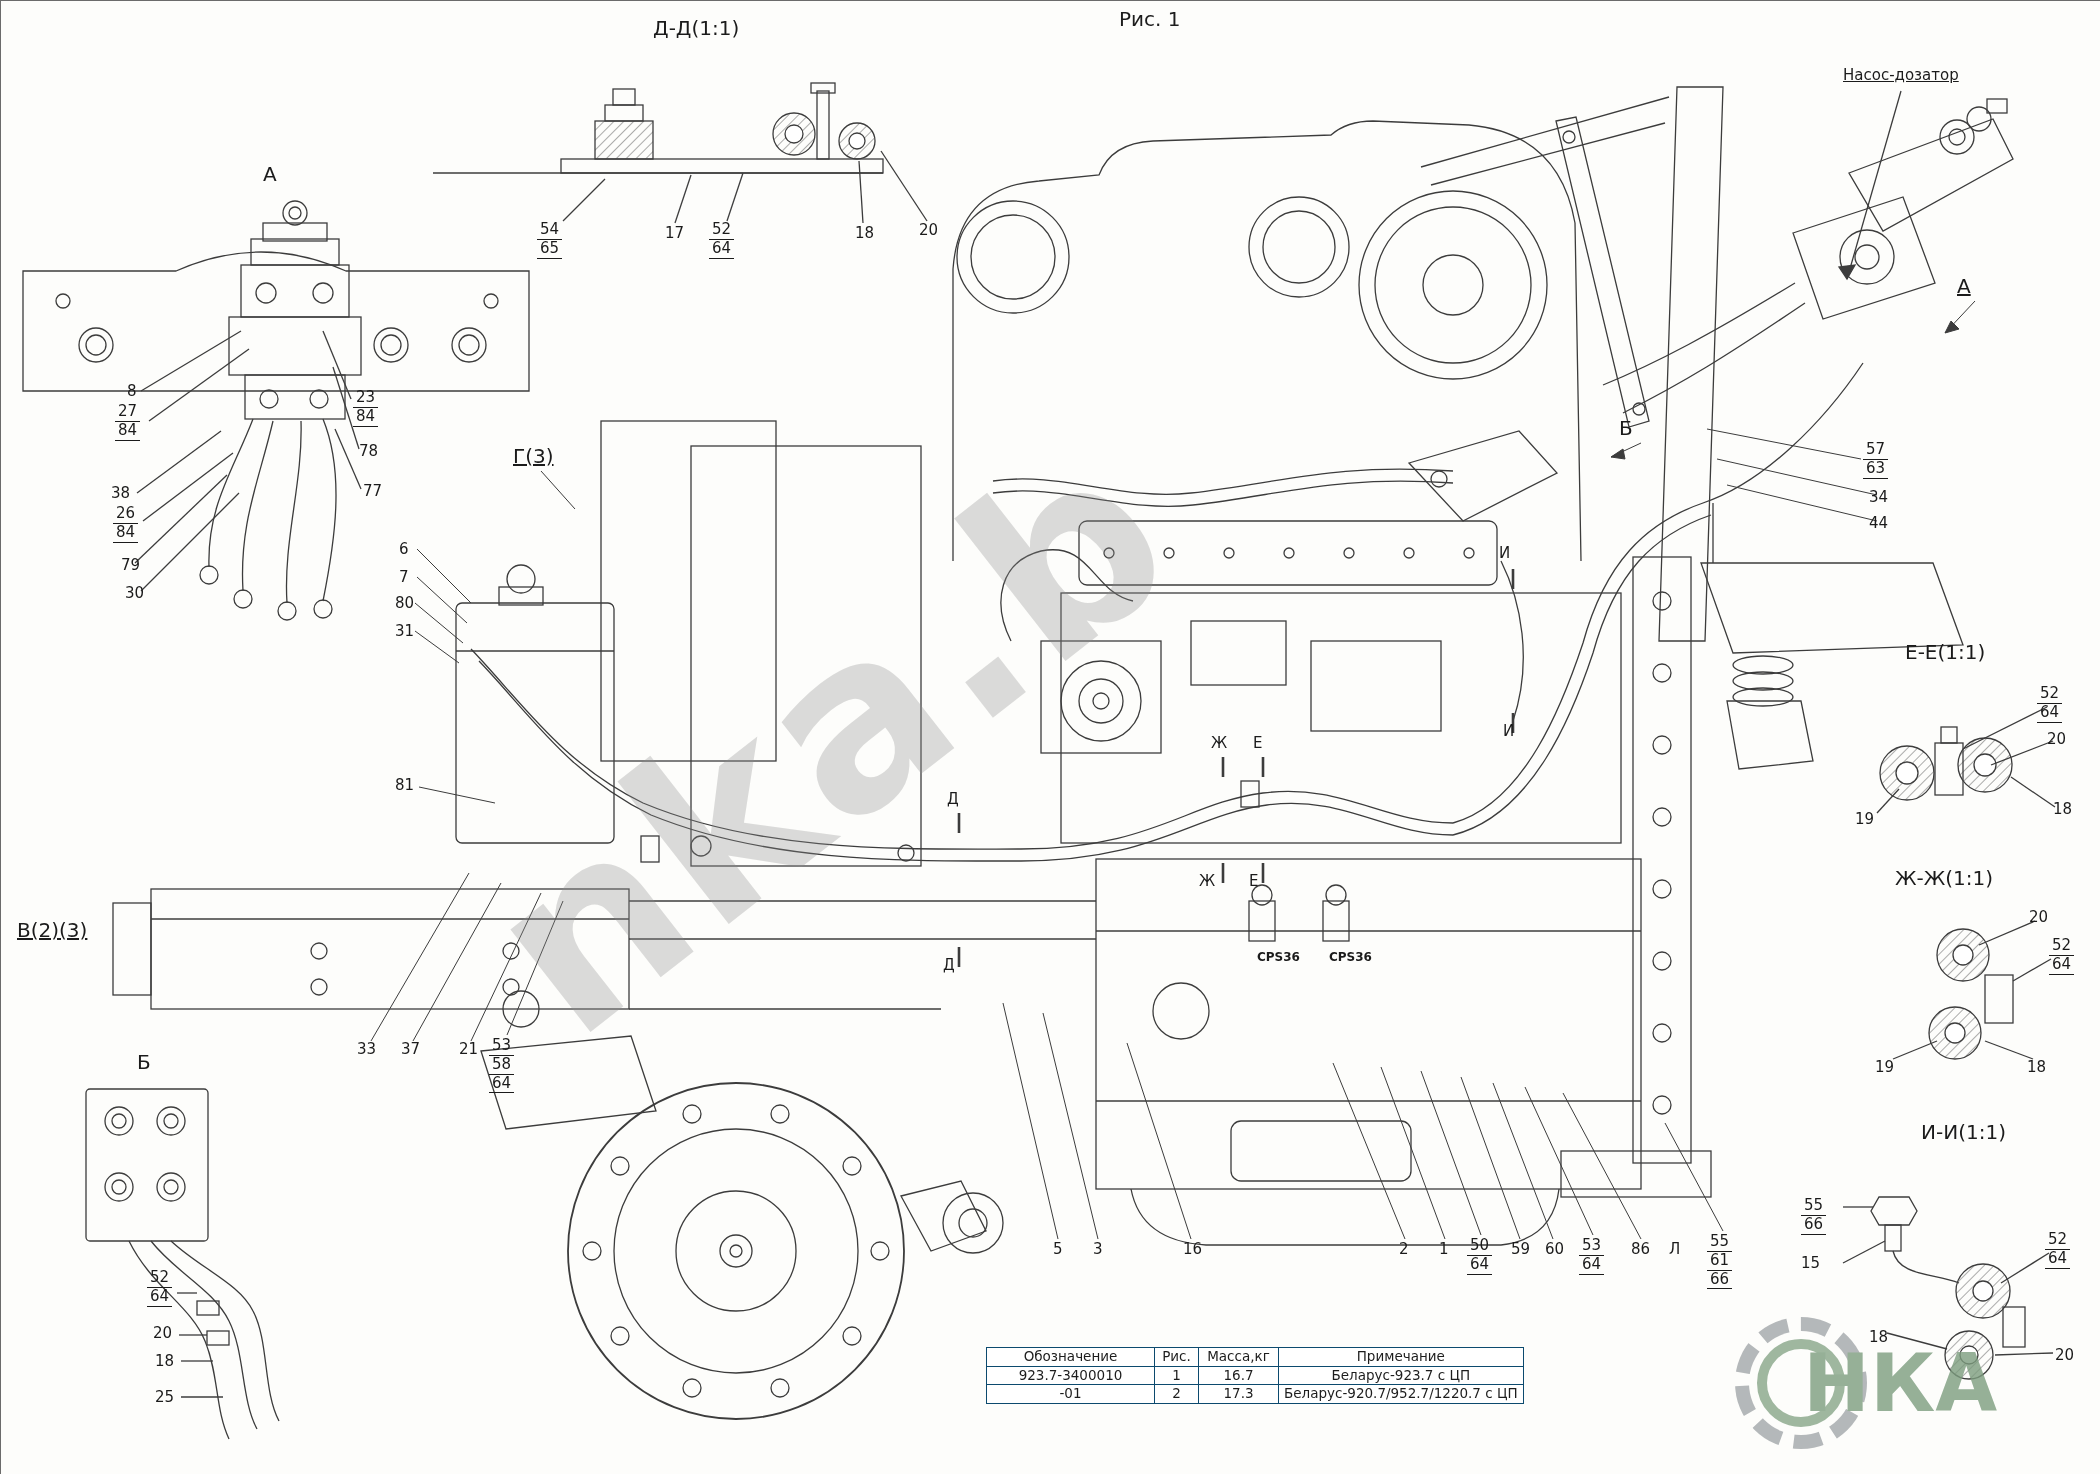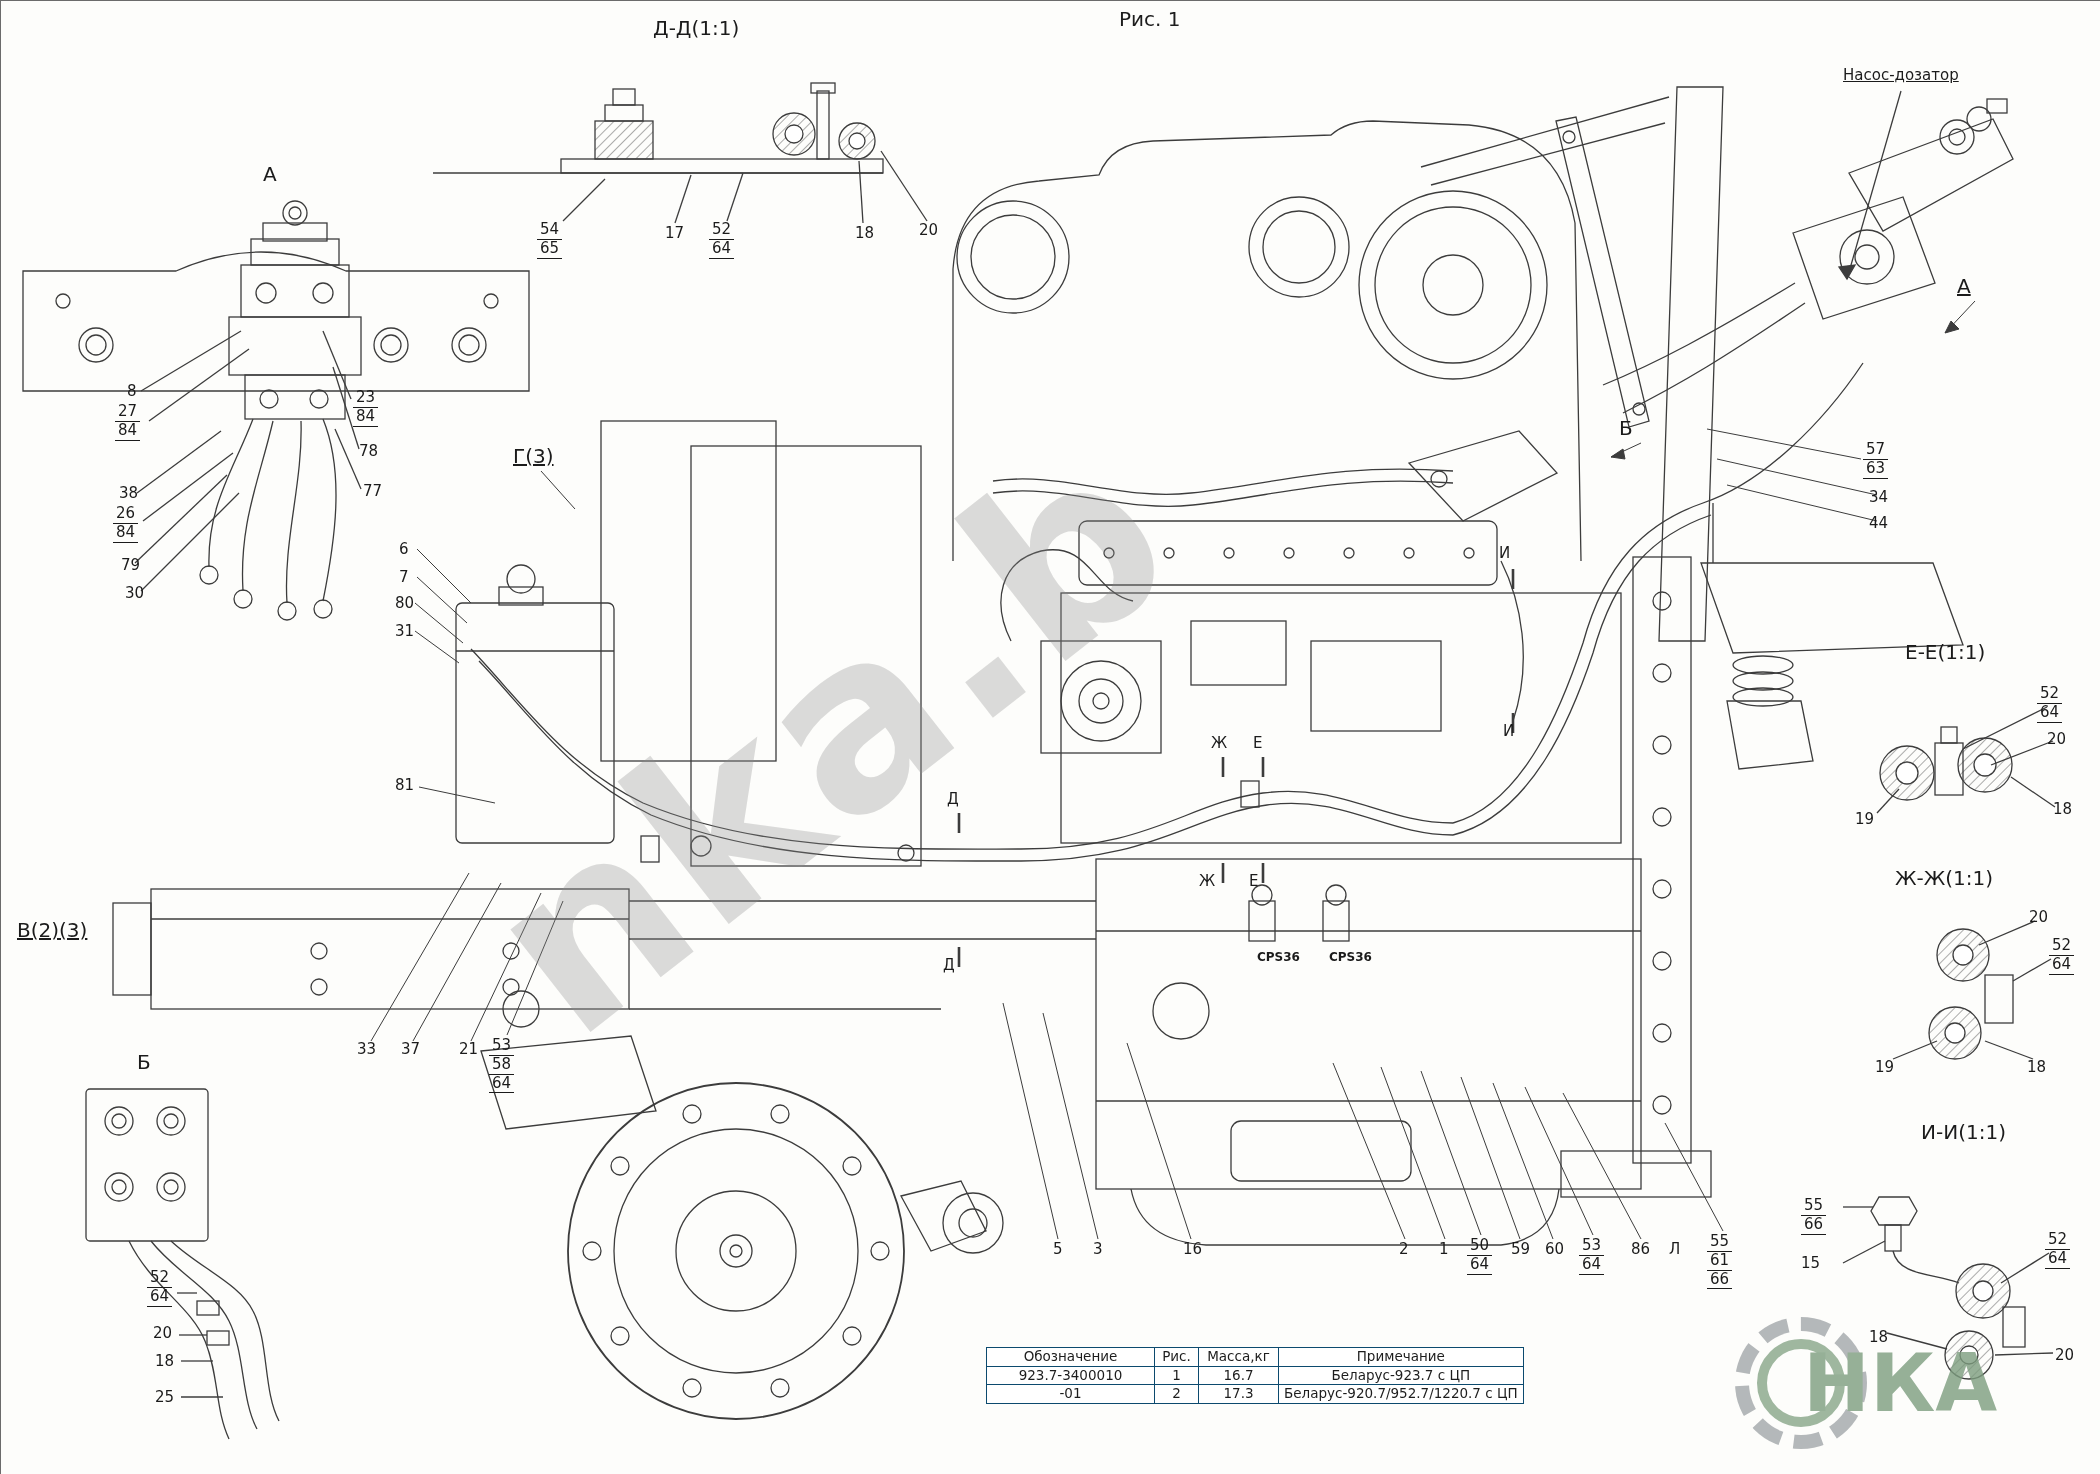--- a/index.html
+++ b/index.html
@@ -371,21 +371,21 @@
       <div class="label stack" style="left: 536px; top: 220px;"><div class="stack-cell">54</div><div class="stack-cell">65</div></div>
       <div class="label" style="left: 664px; top: 224px;">17</div>
       <div class="label stack" style="left: 708px; top: 220px;"><div class="stack-cell">52</div><div class="stack-cell">64</div></div>
       <div class="label" style="left: 854px; top: 224px;">18</div>
       <div class="label" style="left: 918px; top: 221px;">20</div>
       <div class="label view-label" style="left: 262px; top: 162px;">А</div>
       <div class="label" style="left: 126px; top: 382px;">8</div>
       <div class="label stack" style="left: 114px; top: 402px;"><div class="stack-cell">27</div><div class="stack-cell">84</div></div>
       <div class="label stack" style="left: 352px; top: 388px;"><div class="stack-cell">23</div><div class="stack-cell">84</div></div>
       <div class="label" style="left: 358px; top: 442px;">78</div>
-      <div class="label" style="left: 118px; top: 484px;">38</div>
+      <div class="label" style="left: 110px; top: 484px;">38</div>
       <div class="label stack" style="left: 112px; top: 504px;"><div class="stack-cell">26</div><div class="stack-cell">84</div></div>
       <div class="label" style="left: 120px; top: 556px;">79</div>
       <div class="label" style="left: 124px; top: 584px;">30</div>
       <div class="label" style="left: 362px; top: 482px;">77</div>
       <div class="label view-label underline" style="left: 512px; top: 444px;">Г(3)</div>
       <div class="label" style="left: 398px; top: 540px;">6</div>
       <div class="label" style="left: 398px; top: 568px;">7</div>
       <div class="label" style="left: 394px; top: 594px;">80</div>
       <div class="label" style="left: 394px; top: 622px;">31</div>
       <div class="label" style="left: 394px; top: 776px;">81</div>

